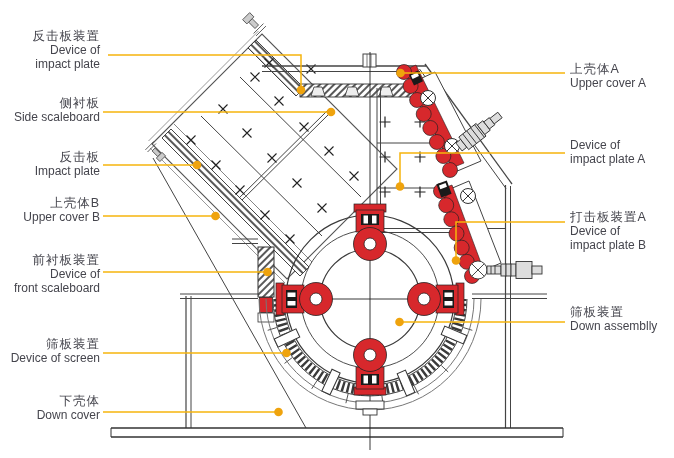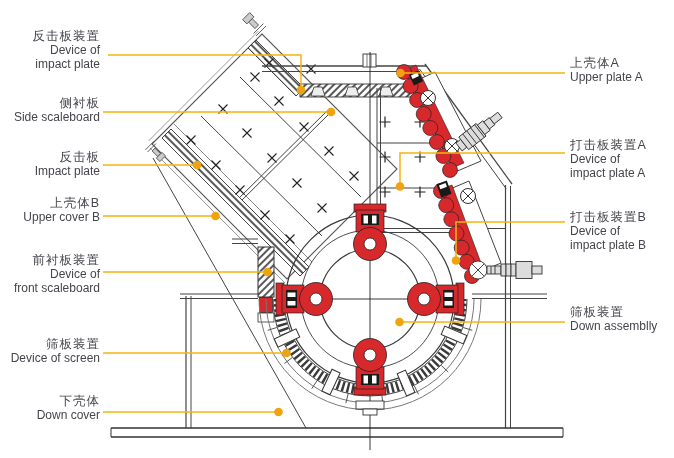--- a/index.html
+++ b/index.html
@@ -307,31 +307,30 @@
 </div>
 <div class="lbl left" style="top:337px">
   <div class="cn">筛板装置</div>
   <div class="en">Device of screen</div>
 </div>
 <div class="lbl left" style="top:394px">
   <div class="cn">下壳体</div>
   <div class="en">Down cover</div>
 </div>
 
-<div class="lbl right" style="top:56px">
+<div class="lbl right" style="top:62px">
   <div class="cn">上壳体A</div>
-  <div class="en">Upper plate A</div>
+  <div class="en">Upper cover A</div>
 </div>
 <div class="lbl right" style="top:138px">
-  <div class="cn">打击板装置A</div>
   <div class="en">Device of
 impact plate A</div>
 </div>
 <div class="lbl right" style="top:210px">
-  <div class="cn">打击板装置B</div>
+  <div class="cn">打击板装置A</div>
   <div class="en">Device of
 impact plate B</div>
 </div>
 <div class="lbl right" style="top:305px">
   <div class="cn">筛板装置</div>
   <div class="en">Down assemblly</div>
 </div>
 
 </div>
 

